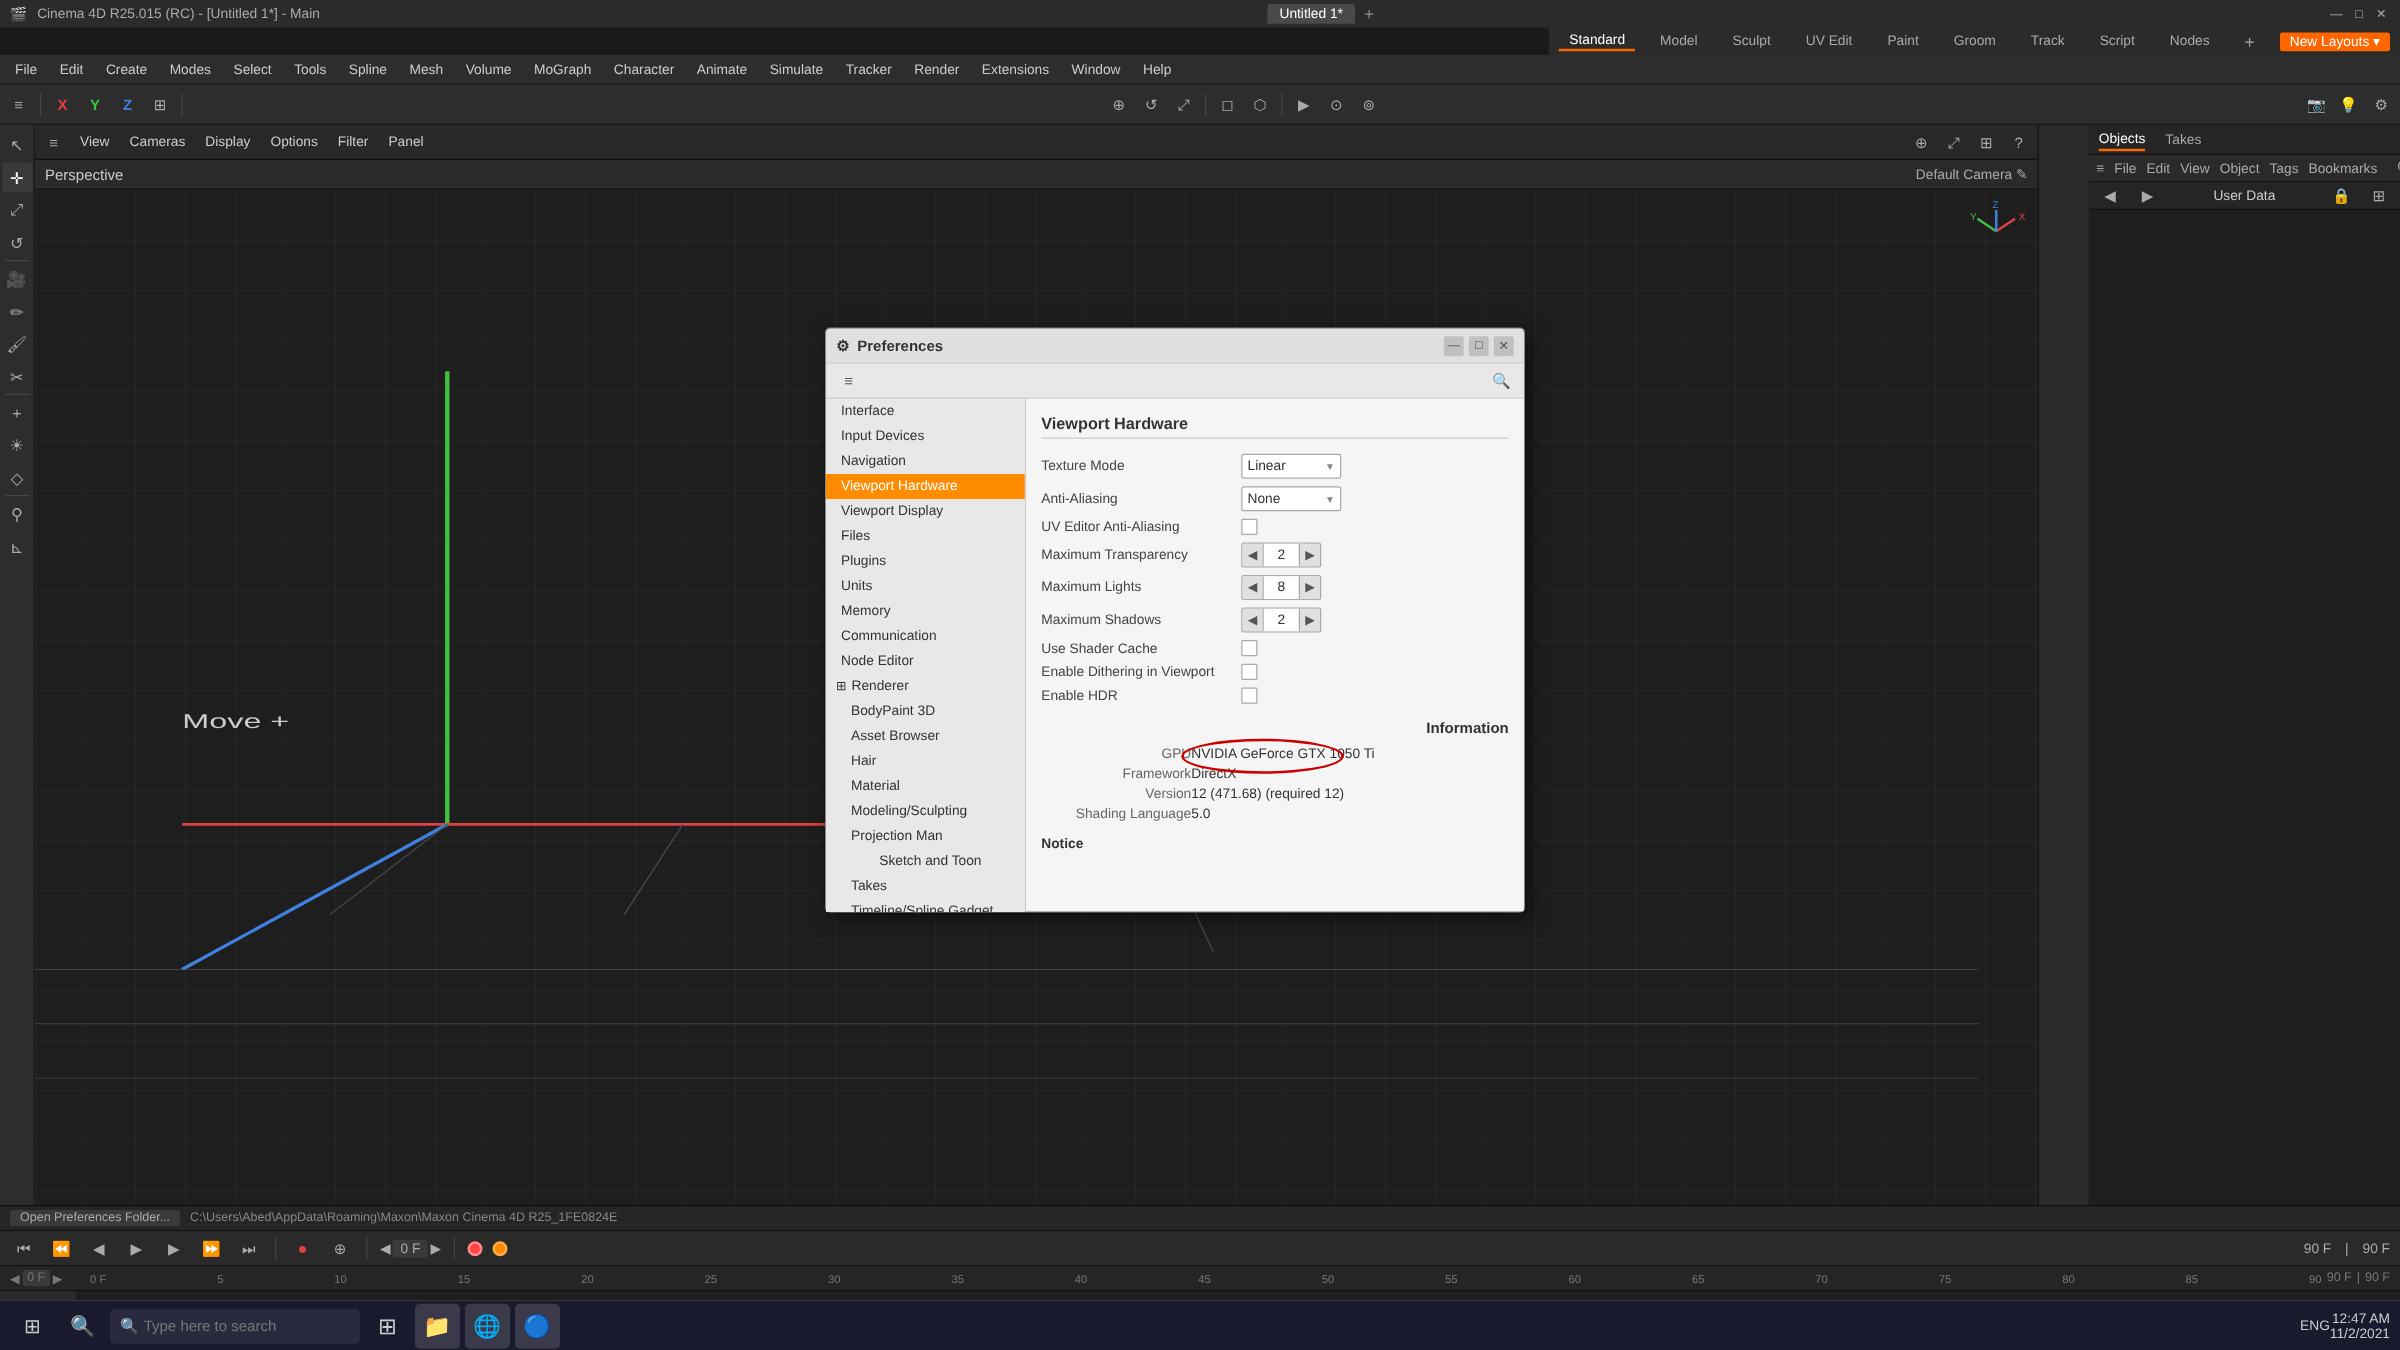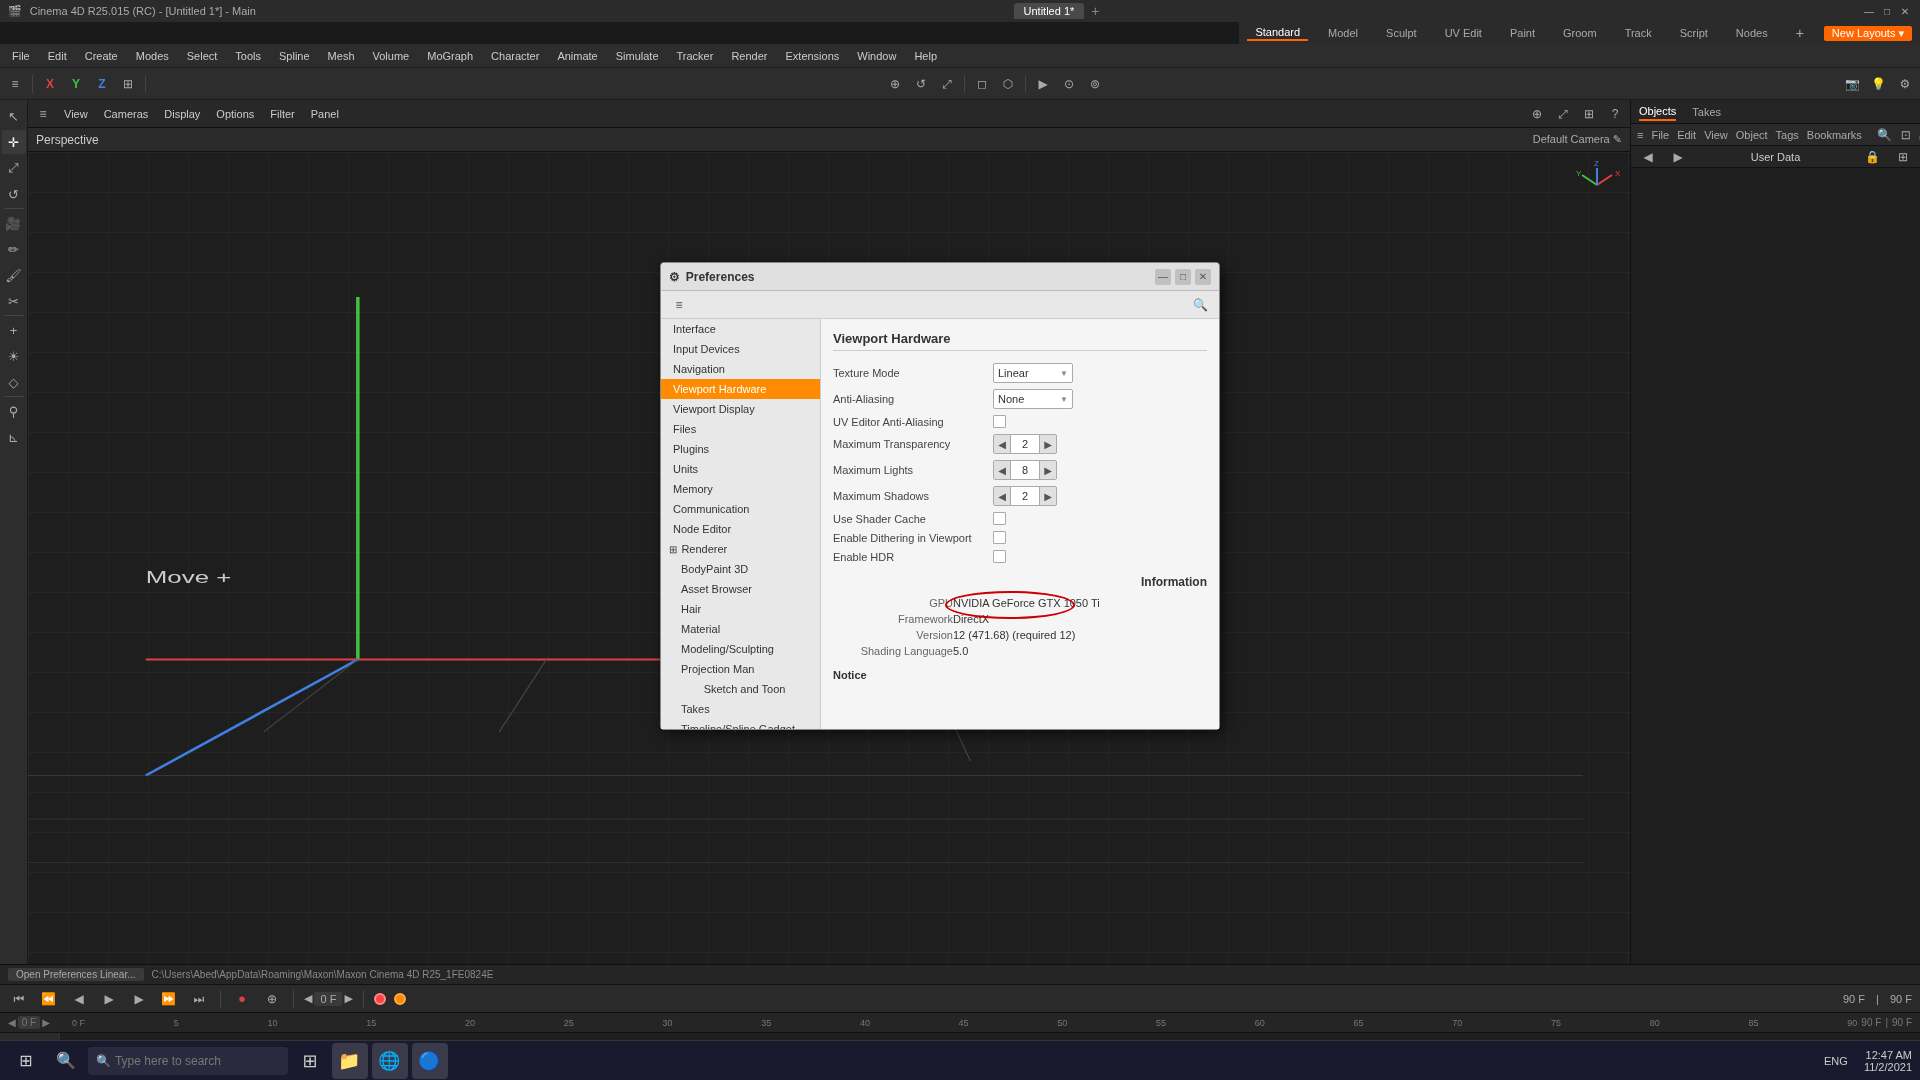--- a/index.html
+++ b/index.html
@@ -113,20 +113,21 @@
       background-size: 40px 40px;
     }
 
     
     #right-panel {
       width: 290px;
       background: #2a2a2a;
       border-left: 1px solid #111;
       display: flex;
       flex-direction: column;
+      padding-left: 40px;
     }
     #right-panel-tabs {
       height: 24px;
       background: #252525;
       display: flex;
       align-items: center;
       padding: 0 8px;
       gap: 16px;
       border-bottom: 1px solid #111;
     }
@@ -172,21 +173,21 @@
       height: 40px;
       background: #1a1a2e;
       display: flex;
       align-items: center;
       padding: 0 8px;
       gap: 4px;
       border-top: 1px solid #333;
     }
     .taskbar-btn { width: 36px; height: 36px; display: flex; align-items: center; justify-content: center; cursor: pointer; border-radius: 4px; font-size: 16px; color: #ccc; }
     #taskbar-search { display: flex; align-items: center; background: #2a2a3e; border-radius: 4px; padding: 0 8px; height: 28px; width: 200px; gap: 4px; cursor: pointer; }
-    #taskbar-right { margin-left: auto; display: flex; align-items: center; gap: 16px; font-size: 11px; color: #ccc; }
+    #taskbar-right { margin-left: auto; display: flex; align-items: center; gap: 0; font-size: 11px; color: #ccc; }
     .taskbar-app { width: 36px; height: 36px; display: flex; align-items: center; justify-content: center; cursor: pointer; border-radius: 4px; font-size: 18px; }
 
     
     #pref-dialog {
       position: absolute;
       top: 262px;
       left: 660px;
       width: 560px;
       background: #f0f0f0;
       border: 1px solid #888;
@@ -558,21 +559,21 @@
       <div style="flex:1;"></div>
       <div class="tbr-icon">🔒</div>
       <div class="tbr-icon">⊞</div>
     </div>
 
     <div style="flex:1;background:#1e1e1e;"></div>
   </div>
 </div>
 
 <div id="status-bar">
-  <div class="status-btn">Open Preferences Linear...</div>
+  <div class="status-btn">Open Preferences Folder...</div>
   <span>C:\Users\Abed\AppData\Roaming\Maxon\Maxon Cinema 4D R25_1FE0824E</span>
 </div>
 
 <div id="bottom-area">
   <div id="transport-bar">
     <div class="tbr-icon">⏮</div>
     <div class="tbr-icon">⏪</div>
     <div class="tbr-icon">◀</div>
     <div class="tbr-icon">▶</div>
     <div class="tbr-icon">▶</div>

